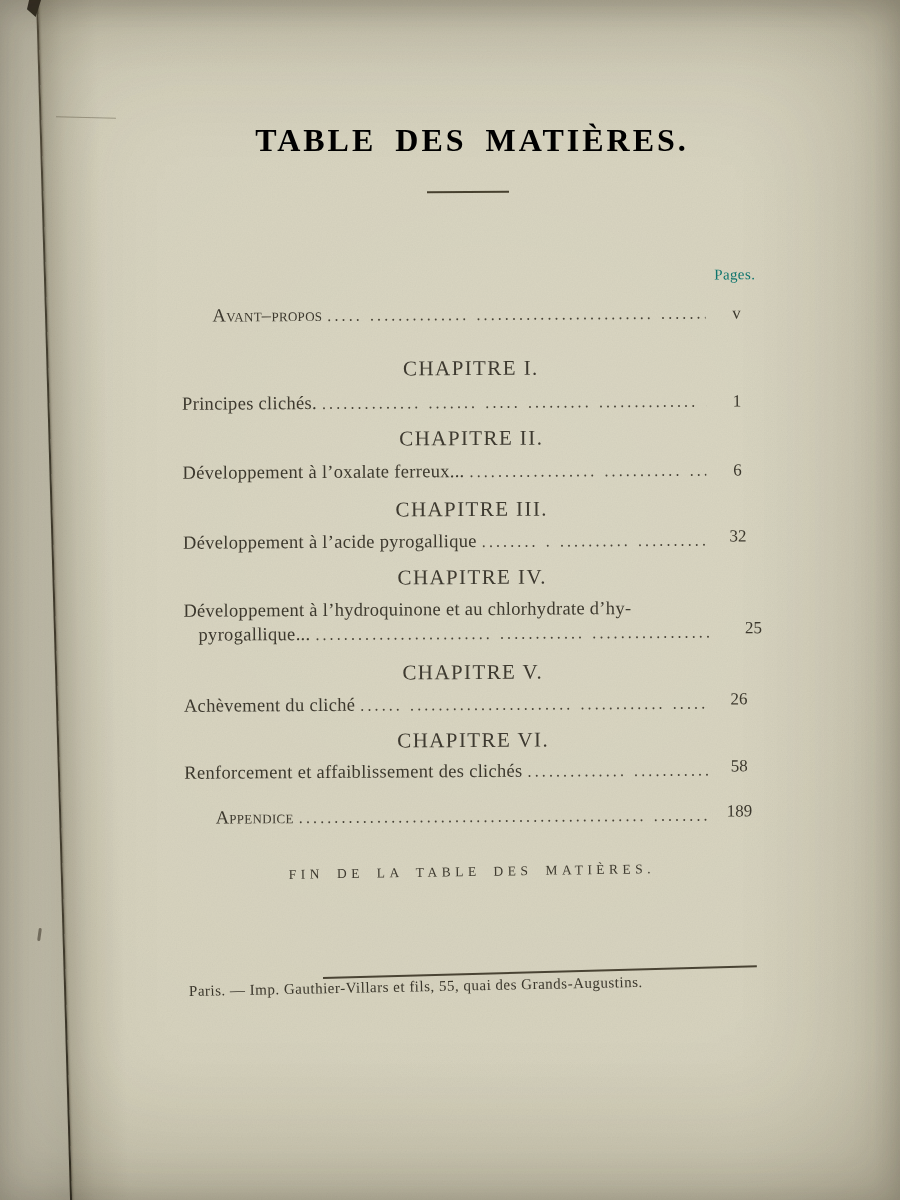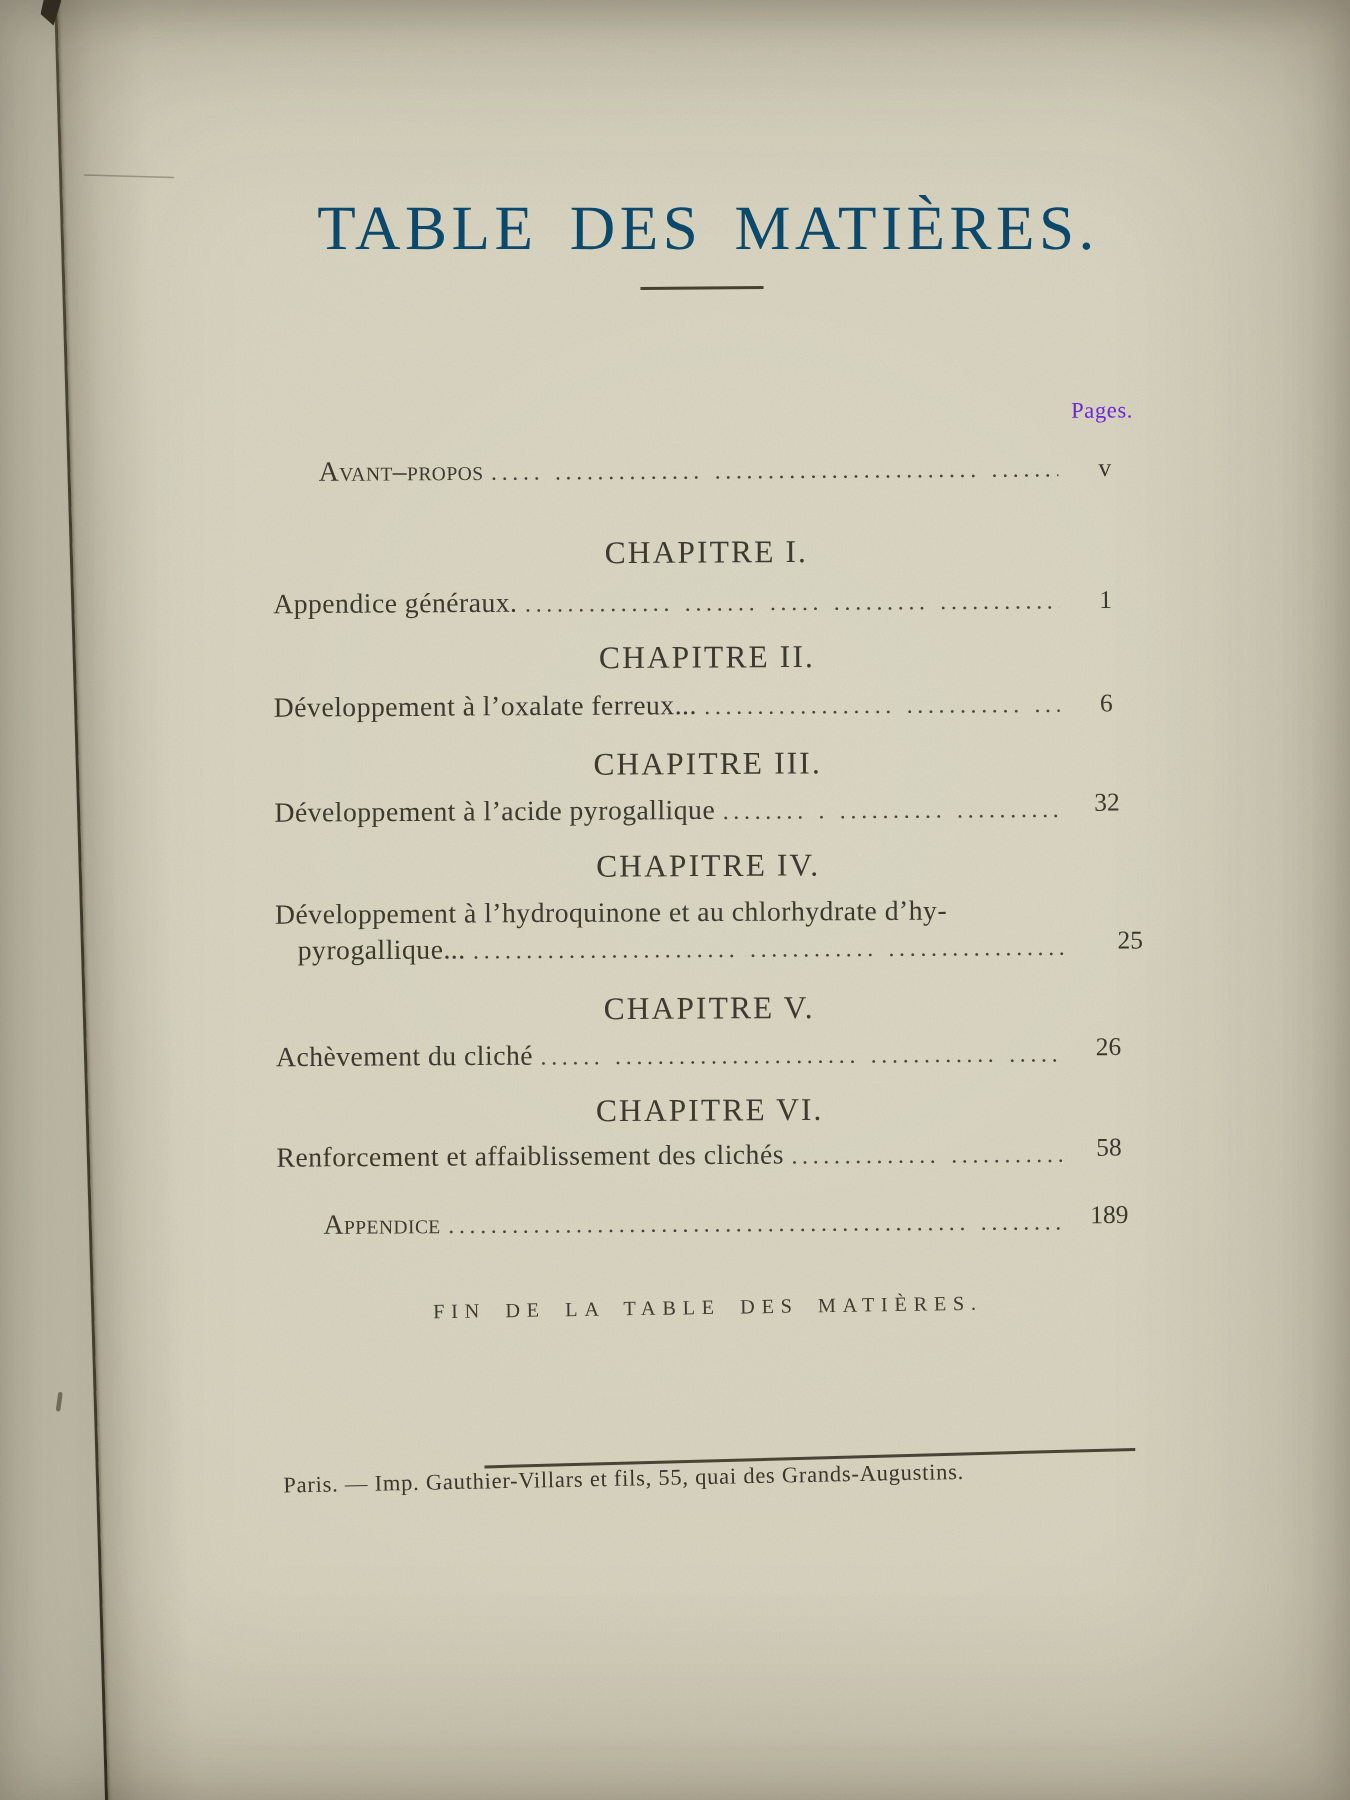--- a/index.html
+++ b/index.html
@@ -25,27 +25,27 @@
     background:linear-gradient(90deg,rgba(78,70,50,.26),rgba(78,70,50,.10) 40%,rgba(0,0,0,0) 100%);}
   .spine-notch{position:absolute;left:27px;top:0;width:14px;height:17px;background:#332e23;
     clip-path:polygon(15% 0,100% 0,62% 100%,0 55%);}
   .scratch{position:absolute;left:56px;top:117px;width:60px;height:1.4px;
     background:rgba(74,67,48,.38);transform:rotate(1.6deg);}
   .margin-mark{position:absolute;left:38px;top:928px;width:3px;height:13px;border-radius:2px;
     background:rgba(55,49,36,.55);transform:rotate(8deg);}
 
   
   .center-col{position:absolute;left:183px;width:578px;text-align:center;color:#38342a;}
-  .title{top:101px;font-size:42px;font-weight:400;letter-spacing:3px;word-spacing:8px;color:#0c4a6e;}
+  .title{top:101px;font-size:32px;font-weight:700;letter-spacing:3px;word-spacing:8px;color:#000000;}
   .title-rule{position:absolute;left:427px;top:191px;width:82px;height:2px;background:#47412f;
     transform:rotate(-.4deg);}
 
   .toc{position:absolute;left:183px;top:266px;width:578px;height:575px;color:#3d392e;
     transform:rotate(-.35deg);}
-  .pages-label{position:absolute;top:2px;right:4px;font-size:15px;letter-spacing:.4px;color:#6d28d9;font-family:Liberation Serif, serif;}
+  .pages-label{position:absolute;top:2px;right:4px;font-size:15px;letter-spacing:.4px;color:#0f766e;font-family:Liberation Serif, serif;}
   .chap{position:absolute;left:0;width:100%;text-align:center;font-size:21px;letter-spacing:1.4px;color:#3e3a30;}
   .row{position:absolute;left:0;width:100%;display:flex;align-items:baseline;font-size:18.5px;}
   .row .lbl{white-space:nowrap;letter-spacing:.3px;}
   .sc{font-variant:small-caps;letter-spacing:1.2px;margin-left:31px;}
   .dots{flex:1 1 auto;overflow:hidden;white-space:nowrap;letter-spacing:3.1px;margin:0 8px 0 5px;
     font-size:16px;color:#494437;}
   .num{flex:0 0 46px;text-align:center;font-size:17px;color:#3c382d;}
   .num.hi{transform:translateY(-4px);}
   .cont{padding-left:15px;}
 
@@ -82,21 +82,21 @@
     <div class="pages-label">Pages.</div>
 
     <div class="row" style="top:38px">
       <span class="lbl sc">Avant–propos</span>
       <span class="dots">..... .............. ......................... .............. .......... ..............</span>
       <span class="num">v</span>
     </div>
 
     <div class="chap" style="top:90px">CHAPITRE I.</div>
     <div class="row" style="top:126px">
-      <span class="lbl">Appendice généraux.</span>
+      <span class="lbl">Principes clichés.</span>
       <span class="dots">.............. ....... ..... ......... .............. ..........</span>
       <span class="num">1</span>
     </div>
 
     <div class="chap" style="top:160px">CHAPITRE II.</div>
     <div class="row" style="top:195px">
       <span class="lbl">Développement à l’oxalate ferreux...</span>
       <span class="dots">.................. ........... ...............</span>
       <span class="num">6</span>
     </div>

